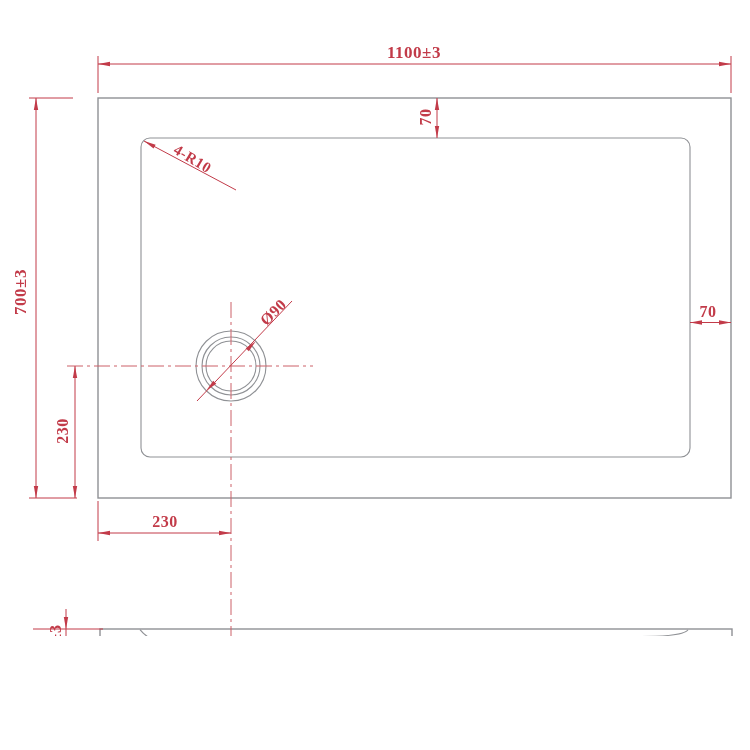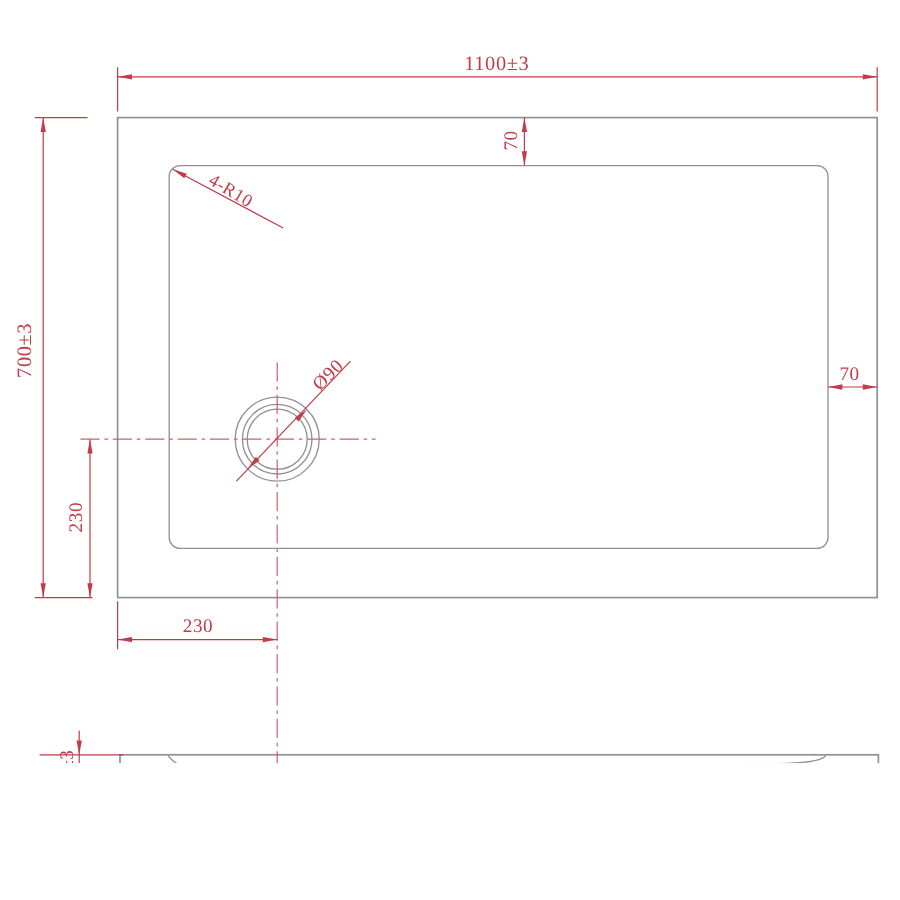--- a/index.html
+++ b/index.html
@@ -1,17 +1,17 @@
 <!DOCTYPE html>
 <html><head>
 <meta charset="utf-8">
 <style>
   html,body{margin:0;padding:0;background:#ffffff;}
   .stage{position:relative;width:750px;height:636px;background:#ffffff;overflow:hidden;
-         font-family:"Liberation Serif","DejaVu Serif",serif;}
+         font-family:"Liberation Serif","DejaVu Serif",serif;font-weight:bold;}
   svg{display:block;}
   .geo{stroke:#8f9195;fill:none;}
   .geo .w14{stroke-width:1.4;}
   .geo .w11{stroke-width:1.1;}
   .dim line{stroke:#c23b49;stroke-width:1;fill:none;}
   .dim polygon{fill:#c23b49;stroke:none;}
   .dim text{fill:#c23b49;font-family:"Liberation Serif","DejaVu Serif",serif;
             font-size:17px;letter-spacing:0.5px;}
   .dim text.t16{font-size:16px;}
   .dim text.t15{font-size:15px;}

